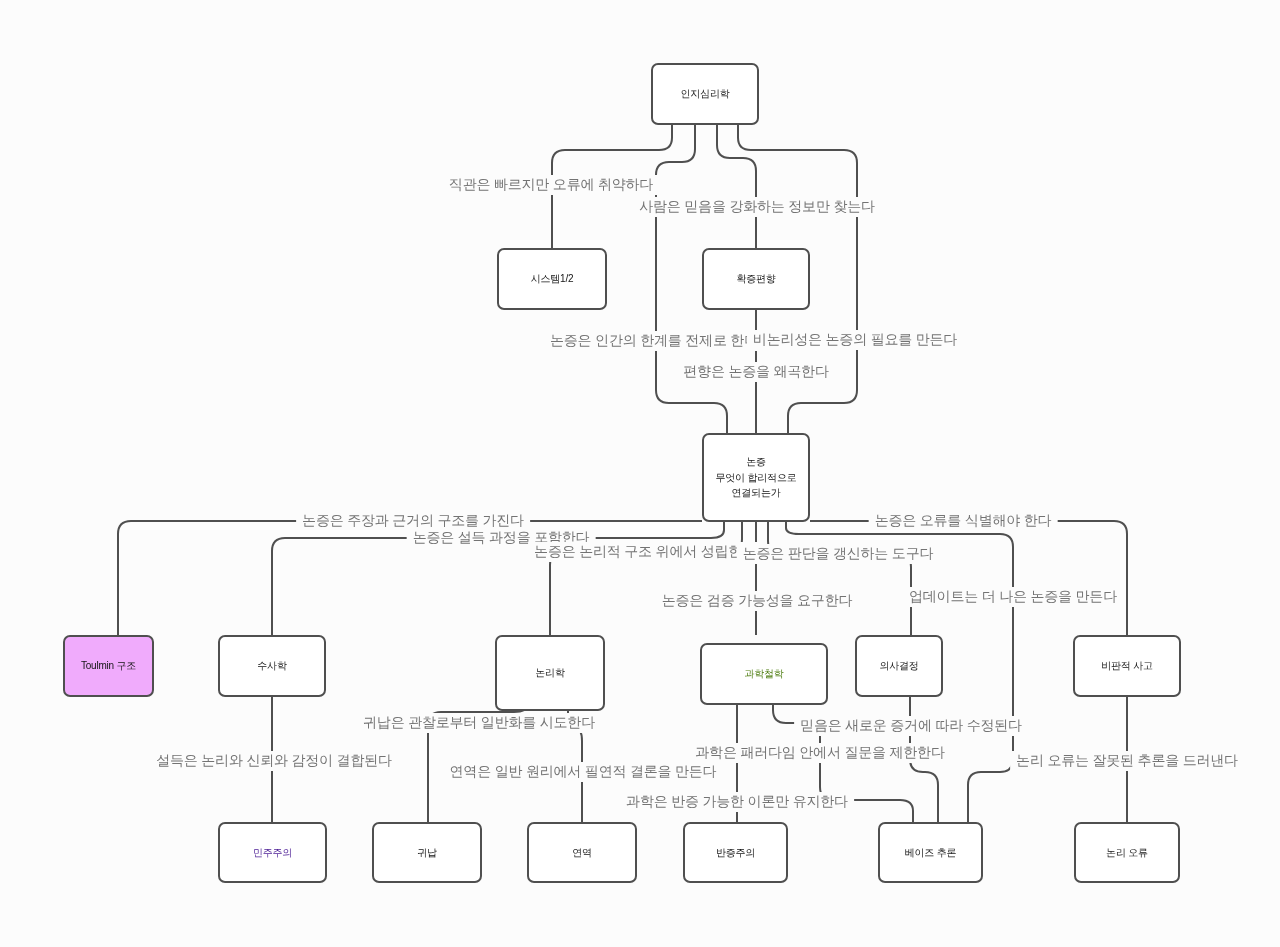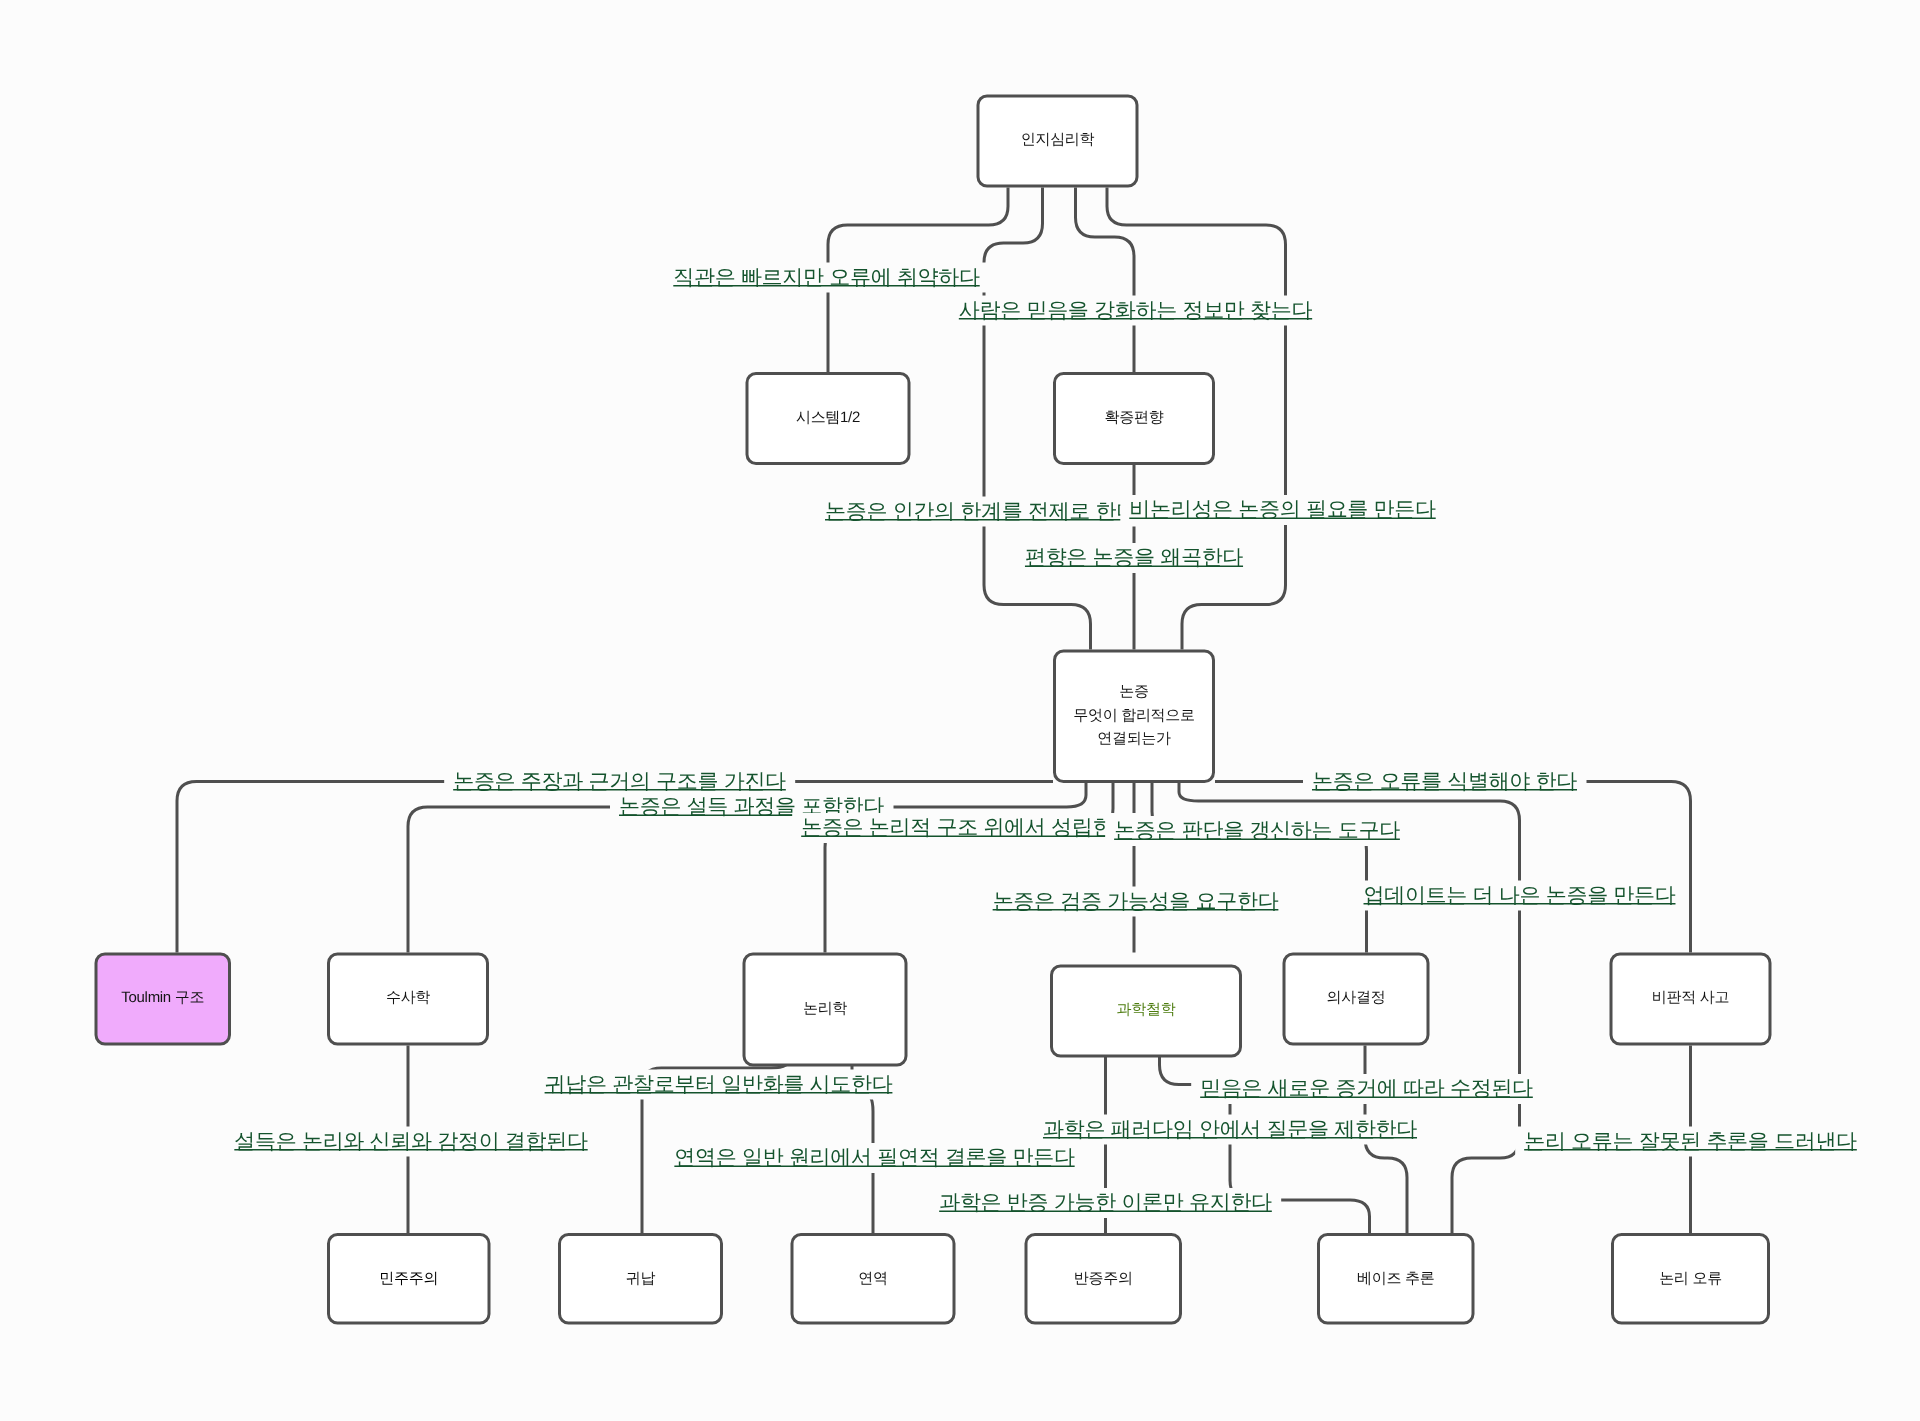--- a/index.html
+++ b/index.html
@@ -24,22 +24,21 @@
   .edge-label{
     position:absolute;
     z-index:2;
     transform:translate(-50%,-50%);
     background:#fcfcfc;
     padding:1px 6px;
     font-size:14px;
     font-weight:500;
     letter-spacing:-0.2px;
     white-space:nowrap;
-    color:#14532d;
-    text-decoration:underline;
+    color:#737373;
   }
   .node{
     position:absolute;
     z-index:3;
     box-sizing:border-box;
     background:#ffffff;
     border:2px solid #4f4f4f;
     border-radius:7px;
     display:flex;
     align-items:center;
@@ -101,21 +100,21 @@
     <div class="node" style="left: 651px; top: 63px; width: 108px; height: 62px; border-color: rgb(79, 79, 79); background: rgb(255, 255, 255); color: rgb(20, 20, 20);">인지심리학</div>
     <div class="node" style="left: 497px; top: 248px; width: 110px; height: 62px; border-color: rgb(79, 79, 79); background: rgb(255, 255, 255); color: rgb(20, 20, 20);">시스템1/2</div>
     <div class="node" style="left: 702px; top: 248px; width: 108px; height: 62px; border-color: rgb(79, 79, 79); background: rgb(255, 255, 255); color: rgb(20, 20, 20);">확증편향</div>
     <div class="node" style="left: 702px; top: 433px; width: 108px; height: 89px; border-color: rgb(79, 79, 79); background: rgb(255, 255, 255); color: rgb(20, 20, 20);">논증
 무엇이 합리적으로
 연결되는가</div>
     <div class="node" style="left: 63px; top: 635px; width: 91px; height: 62px; border-color: rgb(79, 79, 79); background: #f0abfc; color: rgb(20, 20, 20);">Toulmin 구조</div>
     <div class="node" style="left: 218px; top: 635px; width: 108px; height: 62px; border-color: rgb(79, 79, 79); background: rgb(255, 255, 255); color: rgb(20, 20, 20);">수사학</div>
     <div class="node" style="left: 495px; top: 635px; width: 110px; height: 76px; border-color: rgb(79, 79, 79); background: rgb(255, 255, 255); color: rgb(20, 20, 20);">논리학</div>
     <div class="node" style="left: 700px; top: 643px; width: 128px; height: 62px; border-color: rgb(79, 79, 79); background: rgb(255, 255, 255); color: #4d7c0f;">과학철학</div>
-    <div class="node" style="left: 855px; top: 635px; width: 98px; height: 62px; border-color: rgb(79, 79, 79); background: rgb(255, 255, 255); color: rgb(20, 20, 20);">의사결정</div>
+    <div class="node" style="left: 855px; top: 635px; width: 88px; height: 62px; border-color: rgb(79, 79, 79); background: rgb(255, 255, 255); color: rgb(20, 20, 20);">의사결정</div>
     <div class="node" style="left: 1073px; top: 635px; width: 108px; height: 62px; border-color: rgb(79, 79, 79); background: rgb(255, 255, 255); color: rgb(20, 20, 20);">비판적 사고</div>
-    <div class="node" style="left: 218px; top: 822px; width: 109px; height: 61px; border-color: rgb(79, 79, 79); background: rgb(255, 255, 255); color: #000000;">민주주의</div>
+    <div class="node" style="left: 218px; top: 822px; width: 109px; height: 61px; border-color: rgb(79, 79, 79); background: rgb(255, 255, 255); color: #4c1d95;">민주주의</div>
     <div class="node" style="left: 527px; top: 822px; width: 110px; height: 61px; border-color: rgb(79, 79, 79); background: rgb(255, 255, 255); color: rgb(20, 20, 20);">연역</div>
     <div class="node" style="left: 372px; top: 822px; width: 110px; height: 61px; border-color: rgb(79, 79, 79); background: rgb(255, 255, 255); color: rgb(20, 20, 20);">귀납</div>
     <div class="node" style="left: 683px; top: 822px; width: 105px; height: 61px; border-color: rgb(79, 79, 79); background: rgb(255, 255, 255); color: rgb(20, 20, 20);">반증주의</div>
     <div class="node" style="left: 878px; top: 822px; width: 105px; height: 61px; border-color: rgb(79, 79, 79); background: rgb(255, 255, 255); color: rgb(20, 20, 20);">베이즈 추론</div>
     <div class="node" style="left: 1074px; top: 822px; width: 106px; height: 61px; border-color: rgb(79, 79, 79); background: rgb(255, 255, 255); color: rgb(20, 20, 20);">논리 오류</div>
   </div>
 
 </body></html>

